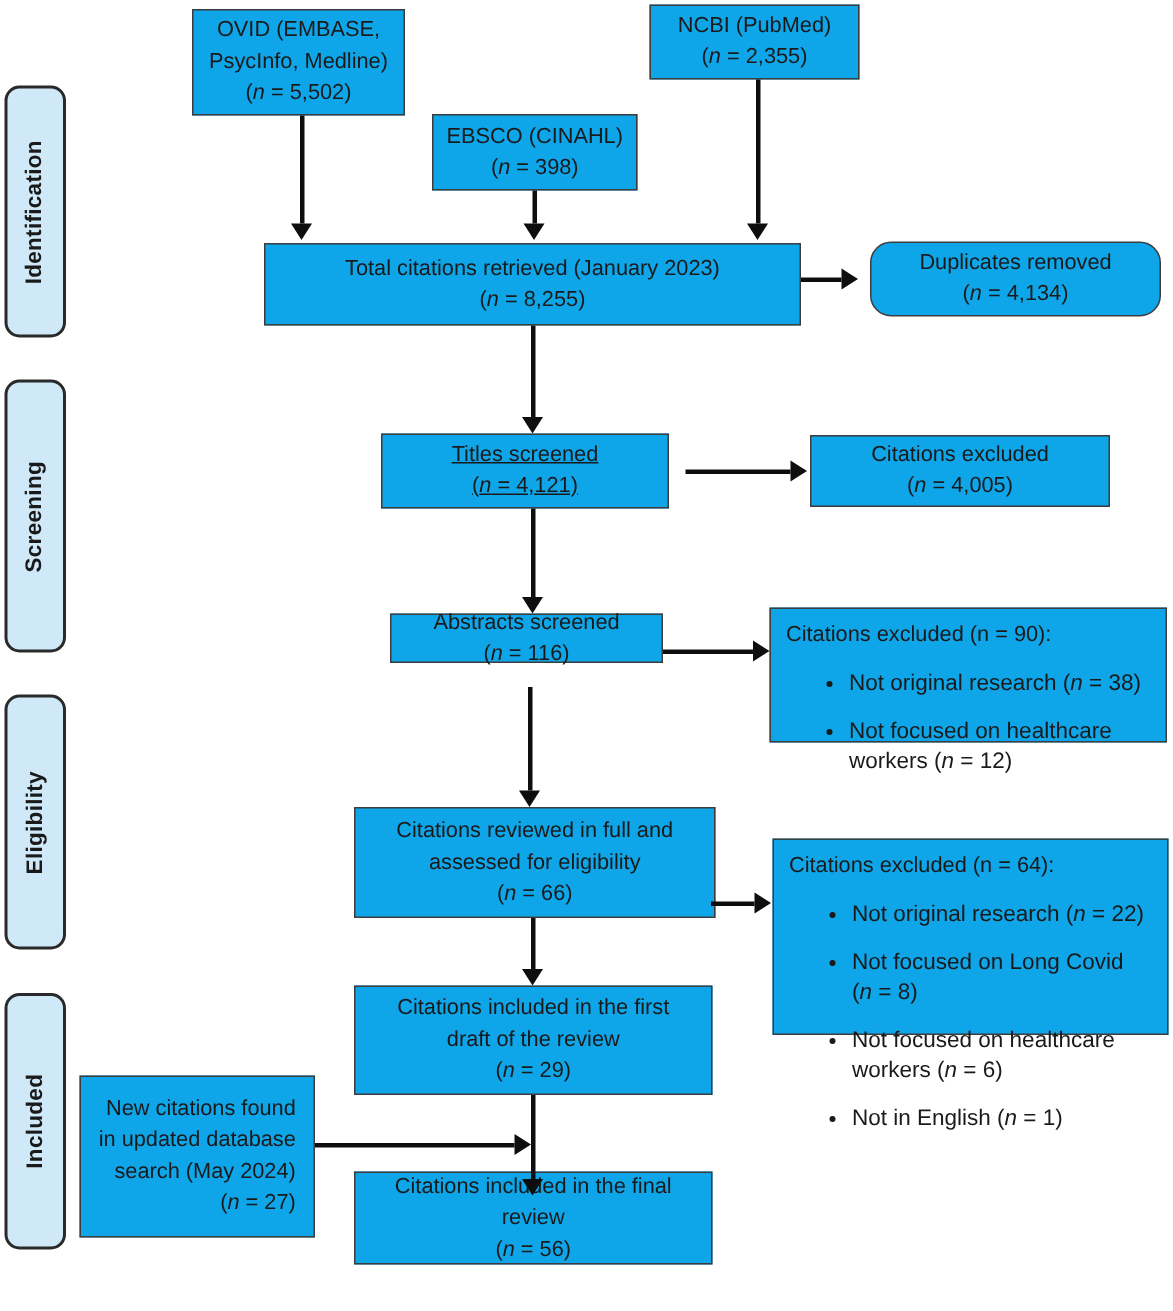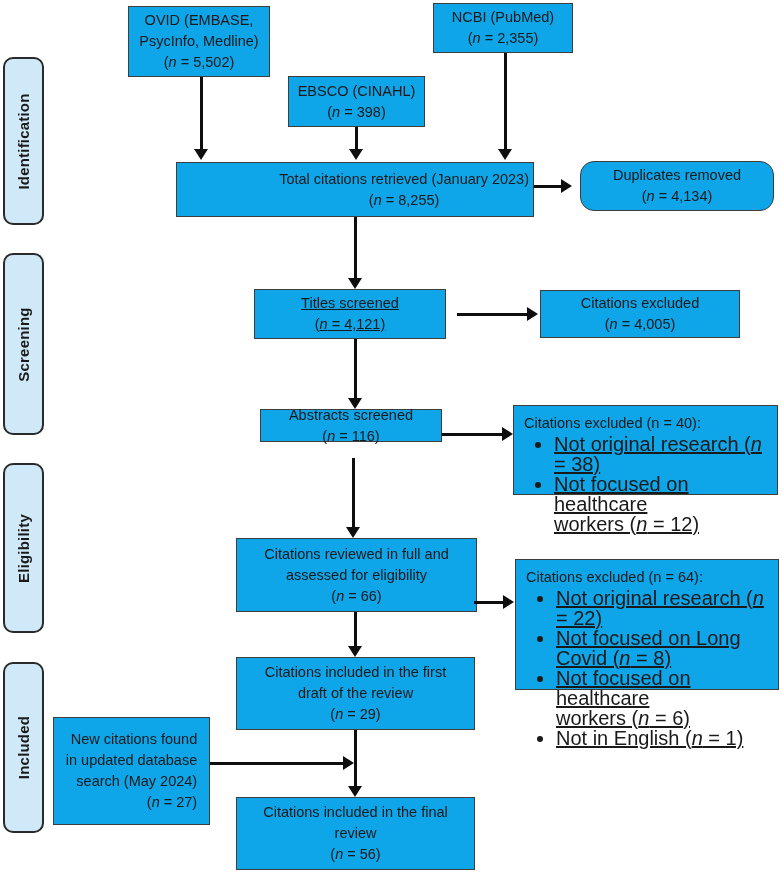--- a/index.html
+++ b/index.html
@@ -57,25 +57,24 @@
     text-align: left;
     padding: 7px 2px 4px 10px;
   }
   .excl-header { font-size: 14.5px; line-height: 20px; }
   .excl-list {
     margin: 1px 0 0 0;
     padding-left: 30px;
     list-style: disc outside;
   }
   .excl-list li {
-    font-size: 20px;
+    font-size: 15px;
     line-height: 20px;
     white-space: pre-line;
-    margin: 0;
-    text-decoration: underline;
+    margin: 12px;
   }
   
   .vline { position: absolute; width: 3px; background: var(--arrow); }
   .hline { position: absolute; height: 3px; background: var(--arrow); }
   .ah-d {
     position: absolute; width: 0; height: 0;
     border-left: 7px solid transparent;
     border-right: 7px solid transparent;
     border-top: 11px solid var(--arrow);
   }
@@ -112,21 +111,21 @@
   </div>
   <div class="box" style="left:288px;top:76px;width:137px;height:51px;">
     <span class="txt">EBSCO (CINAHL)
 (<i>n</i> = 398)</span>
   </div>
   <div class="box" style="left:433px;top:3px;width:140px;height:50px;">
     <span class="txt">NCBI (PubMed)
 (<i>n</i> = 2,355)</span>
   </div>
 
-  <div class="box" style="left:176px;top:162px;width:358px;height:55px;justify-content:flex-end;">
+  <div class="box" style="left:176px;top:162px;width:358px;height:55px;">
     <span class="txt">Total citations retrieved (January 2023)
 (<i>n</i> = 8,255)</span>
   </div>
   <div class="box" style="left:580px;top:161px;width:194px;height:50px;border-radius:14px;">
     <span class="txt">Duplicates removed
 (<i>n</i> = 4,134)</span>
   </div>
 
   <div class="box" style="left:254px;top:289px;width:192px;height:50px;text-decoration:underline;">
     <span class="txt">Titles screened
@@ -135,21 +134,21 @@
   <div class="box" style="left:540px;top:290px;width:200px;height:48px;">
     <span class="txt">Citations excluded
 (<i>n</i> = 4,005)</span>
   </div>
 
   <div class="box" style="left:260px;top:409px;width:182px;height:33px;">
     <span class="txt">Abstracts screened
 (<i>n</i> = 116)</span>
   </div>
   <div class="box excl" style="left:513px;top:405px;width:265px;height:90px;">
-    <div class="excl-header">Citations excluded (n = 40):</div>
+    <div class="excl-header">Citations excluded (n = 90):</div>
     <ul class="excl-list">
       <li>Not original research (<i>n</i> = 38)</li>
       <li>Not focused on healthcare
 workers (<i>n</i> = 12)</li>
     </ul>
   </div>
 
   <div class="box" style="left:236px;top:538px;width:241px;height:74px;">
     <span class="txt">Citations reviewed in full and
 assessed for eligibility
@@ -170,21 +169,21 @@
     <span class="txt">Citations included in the first
 draft of the review
 (<i>n</i> = 29)</span>
   </div>
   <div class="box" style="left:53px;top:717px;width:157px;height:108px;text-align:right;">
     <span class="txt">New citations found
 in updated database
 search (May 2024)
 (<i>n</i> = 27)</span>
   </div>
-  <div class="box" style="left:236px;top:797px;width:239px;height:73px;">
+  <div class="box" style="left:236px;top:781px;width:239px;height:62px;">
     <span class="txt">Citations included in the final
 review
 (<i>n</i> = 56)</span>
   </div>
 
   <div class="vline" style="left:199.5px;top:77px;height:72px;"></div>
   <div class="ah-d" style="left:194px;top:149px;"></div>
 
   <div class="vline" style="left:354.5px;top:127px;height:22px;"></div>
   <div class="ah-d" style="left:349px;top:149px;"></div>

